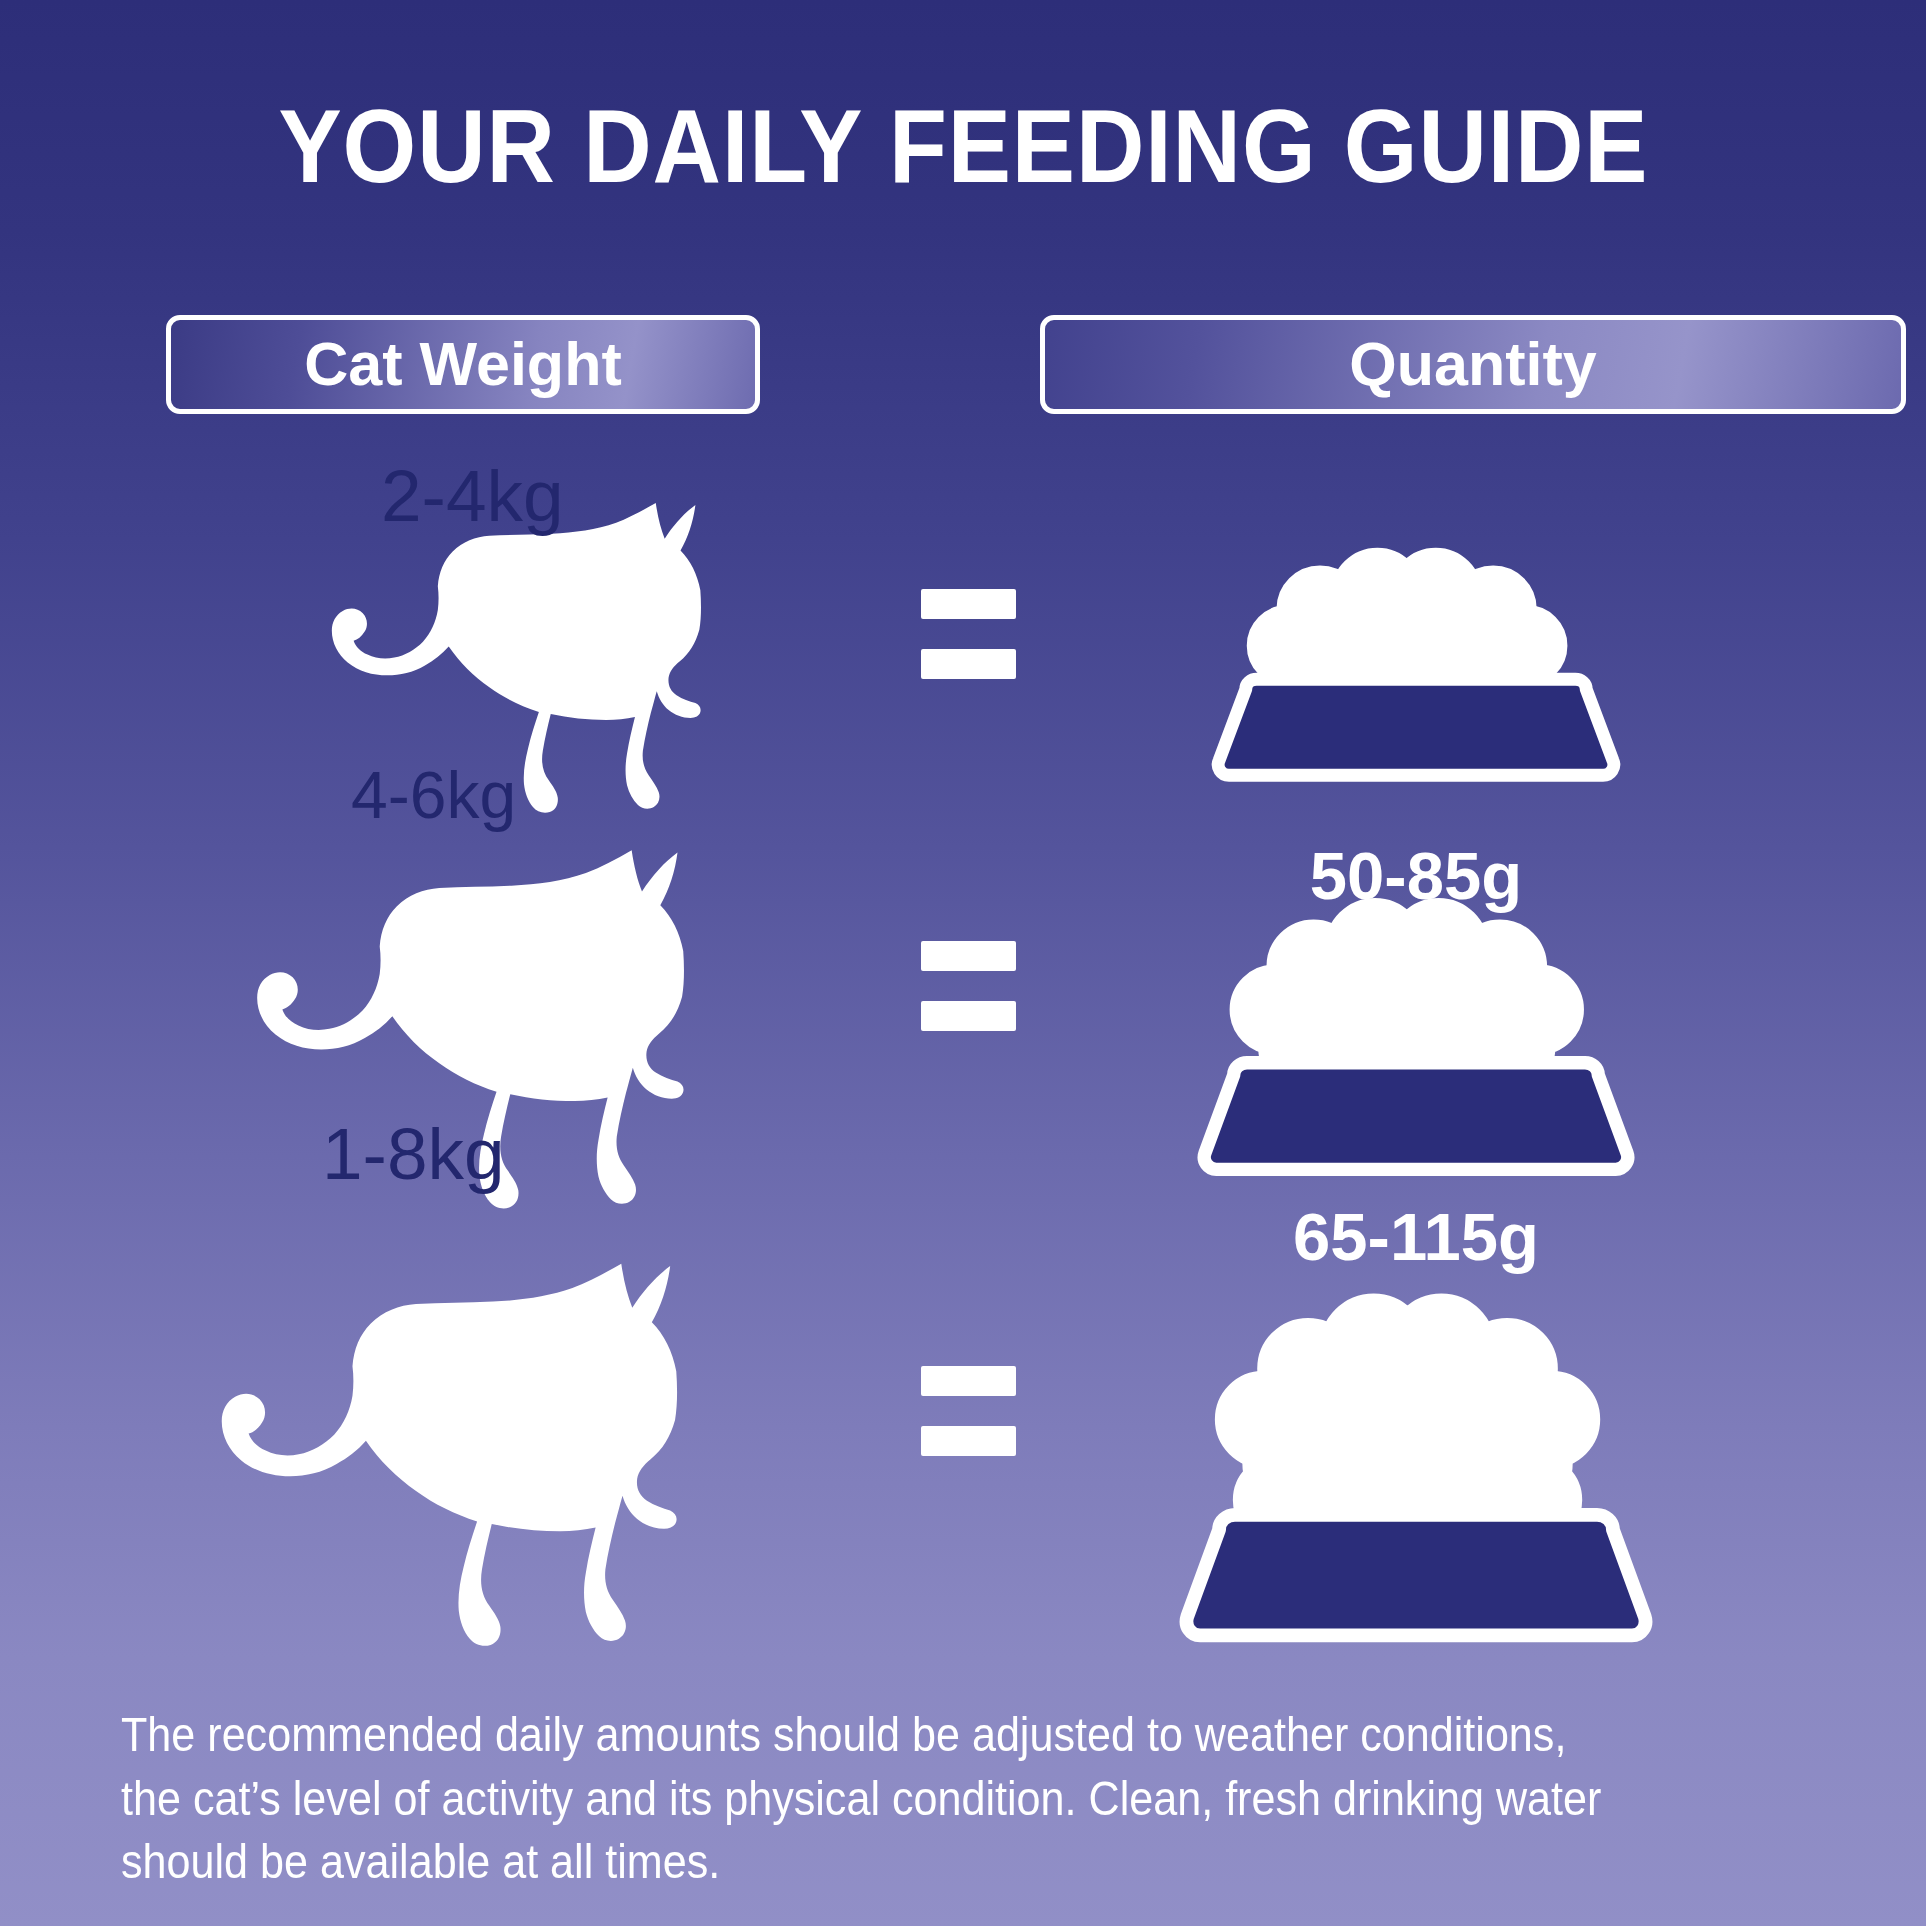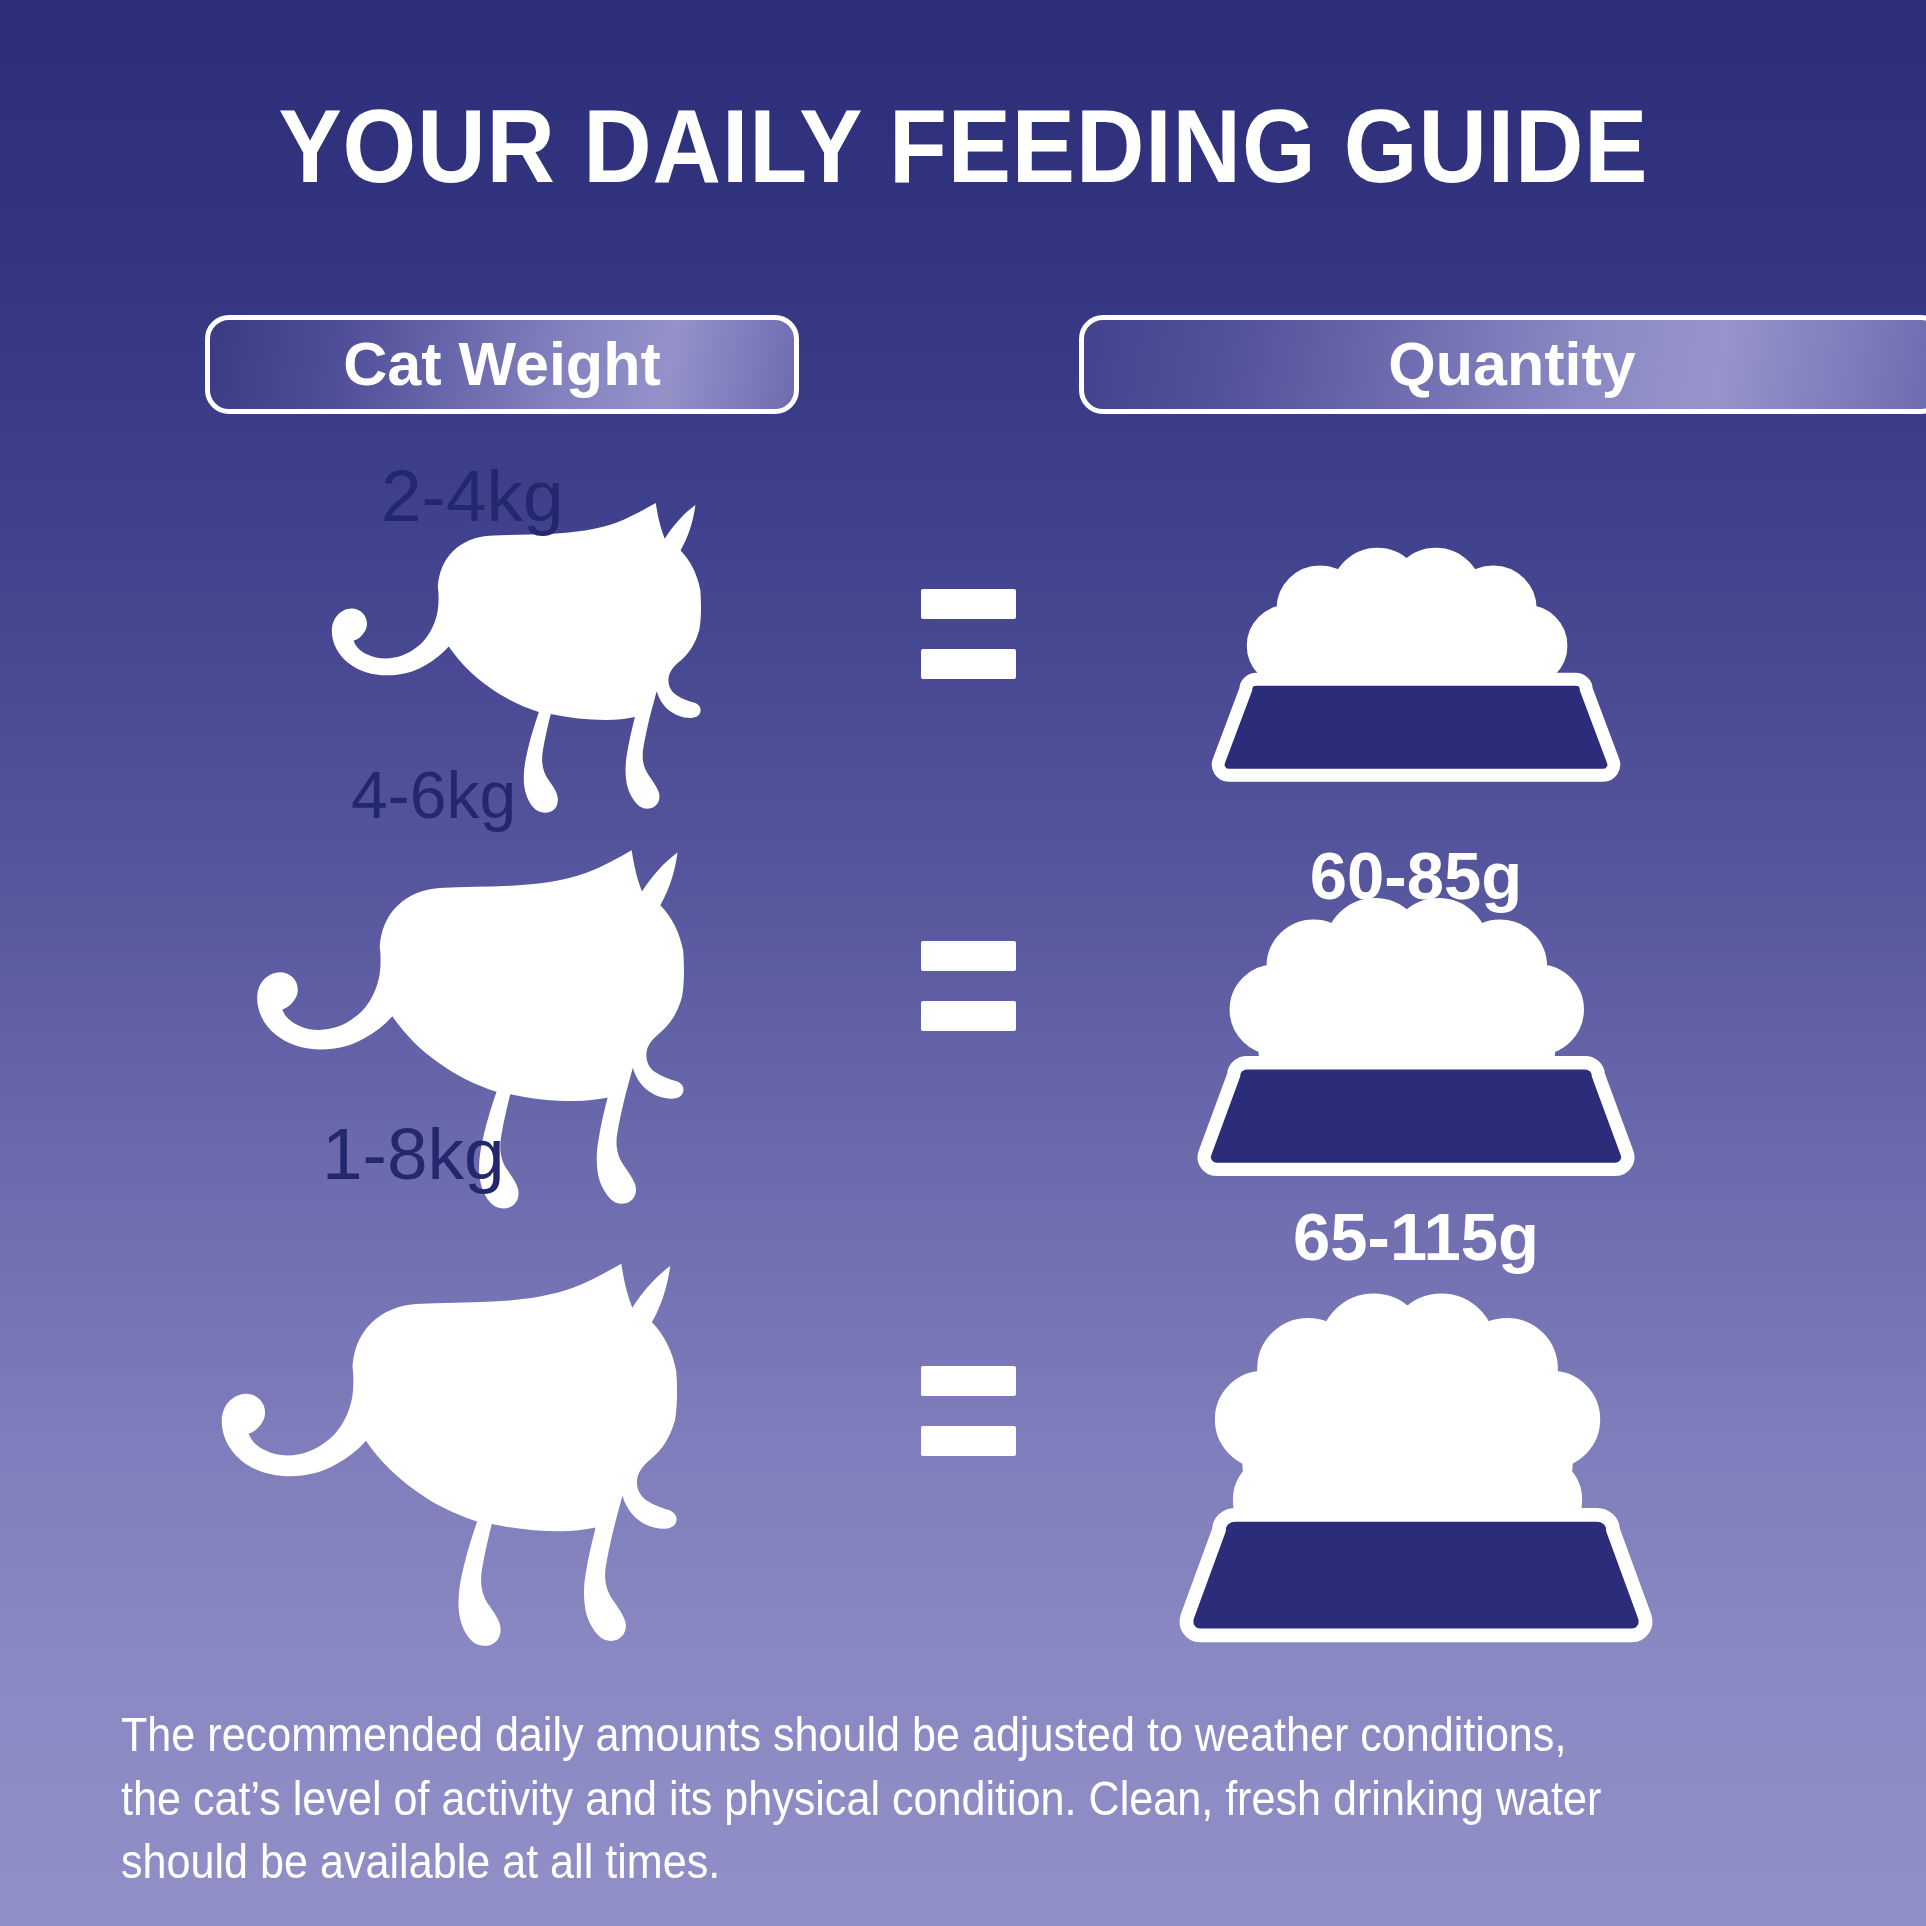--- a/index.html
+++ b/index.html
@@ -31,26 +31,25 @@
     line-height:1;
     transform:scaleX(0.92);
     white-space:nowrap;
   }
 
   
   .hdr{
     position:absolute;
     height:99px;
     border:5px solid #ffffff;
-    border-radius:24px;
+    border-radius:14px;
     display:flex;
     align-items:center;
     justify-content:center;
     box-sizing:border-box;
-    margin-left:39px;
   }
   .hdr span{
     color:#ffffff;
     font-size:61px;
     font-weight:bold;
     line-height:1;
     white-space:nowrap;
   }
   #hdr-weight{
     left:166px; top:315px; width:594px;
@@ -257,21 +256,21 @@
         <circle cx="281" cy="192" r="48"></circle>
         <circle cx="382" cy="198" r="43"></circle>
         <rect x="140" y="155" width="282" height="75"></rect>
       </g>
       <path fill="#2b2d7a" stroke="#ffffff" stroke-width="13" stroke-linejoin="round" d="M112,224 C112,217 118,212 125,212 L455,212 C462,212 468,217 468,224
                L496,300 C499,308 493,316 485,316 L95,316 C87,316 81,308 84,300 Z"></path>
     </svg>
   </div>
 </div>
 <div class="wlabel" id="wlabel-1">4-6kg</div>
-<div class="alabel" id="alabel-1">60-85g</div>
+<div class="alabel" id="alabel-1">50-85g</div>
 <div class="eq" id="eq-1">
   <div class="bar"></div>
   <div class="bar"></div>
 </div>
 
 <div class="row" id="row-2">
   <div class="cat-cell">
     <svg class="cat-svg" viewBox="0 0 640 330" preserveAspectRatio="xMidYMid meet">
       <path fill="#ffffff" d="
         M452,8 C454,22 457,34 461,44 C470,30 481,18 492,10 C490,26 485,42 477,56

